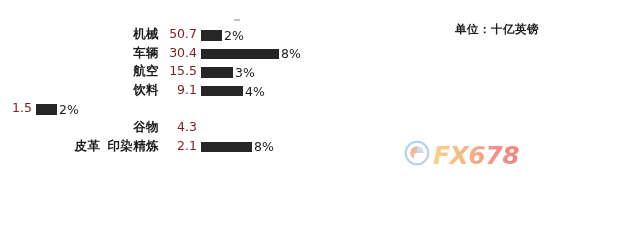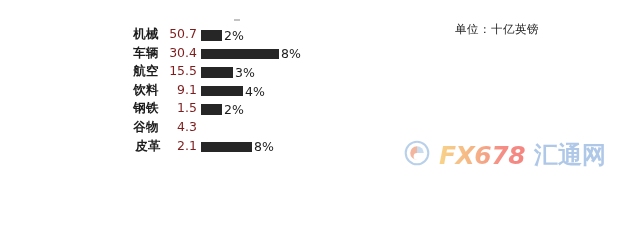--- a/index.html
+++ b/index.html
@@ -20,21 +20,21 @@
     inset: 0;
     background: #ffffff;
   }
 
   
   #unit-caption {
     position: absolute;
     left: 455px;
     top: 22px;
     font-size: 11.5px;
-    font-weight: 400;
+    font-weight: 700;
     color: #1d1d1d;
     letter-spacing: .5px;
     white-space: nowrap;
   }
 
   
   #top-speck {
     position: absolute;
     left: 234px;
     top: 19px;
@@ -108,21 +108,21 @@
     font-weight: 400;
   }
 
   
   #watermark {
     position: absolute;
     left: 404px;
     top: 140px;
     display: flex;
     align-items: center;
-    gap: 9px;
+    gap: 3px;
     opacity: .62;
     pointer-events: none;
   }
   #watermark .wm-logo { display: block; }
   #watermark .wm-fx {
     font-size: 25px;
     font-weight: 700;
     font-style: italic;
     letter-spacing: -0.5px;
     background: linear-gradient(90deg,#f4b942 0%,#f08a3c 38%,#ef4b3c 72%,#ee3b33 100%);
@@ -192,57 +192,53 @@
         <span class="cat-label">饮料</span>
       </div>
       <div class="value-cell">9.1</div>
       <div class="bar-area">
         <div class="bar" style="width: 42px; background: rgb(38, 38, 38);"></div>
         <span class="pct">4%</span>
       </div>
     </div>
 
     <div class="row">
-      <div class="label-group">
-        <span class="cat-extra"></span>
-        <span class="cat-label">钢铁</span>
-      </div>
       <div class="value-cell">1.5</div>
       <div class="bar-area">
         <div class="bar" style="width: 21px; background: rgb(38, 38, 38);"></div>
         <span class="pct">2%</span>
       </div>
     </div>
 
     <div class="row">
       <div class="label-group">
         <span class="cat-extra"></span>
         <span class="cat-label">谷物</span>
       </div>
       <div class="value-cell">4.3</div>
     </div>
 
     <div class="row">
       <div class="label-group">
         <span class="cat-extra">皮革</span>
+        <span class="cat-label">印染精炼</span>
       </div>
       <div class="value-cell">2.1</div>
       <div class="bar-area">
         <div class="bar" style="width: 51px; background: rgb(38, 38, 38);"></div>
         <span class="pct">8%</span>
       </div>
     </div>
 
   </div>
 
   <div id="watermark">
     <span class="wm-logo">
       <svg width="26" height="26" viewBox="0 0 26 26" aria-hidden="true">
         <circle cx="13" cy="13" r="11.3" fill="none" stroke="#8fb4de" stroke-width="2.1"></circle>
         <path d="M13 6.2 A6.8 6.8 0 0 0 13 19.8 A3.4 3.4 0 0 1 13 13 Z" fill="#e8744a" opacity="0.85"></path>
         <path d="M13 6.2 A6.8 6.8 0 0 1 19.8 13 L13 13 Z" fill="#9ec0e4" opacity="0.9"></path>
       </svg>
     </span>
     <span class="wm-fx">FX678</span>
-    <span class="wm-cn">汇通网</span>
   </div>
 
 </div>
 
 </body></html>

